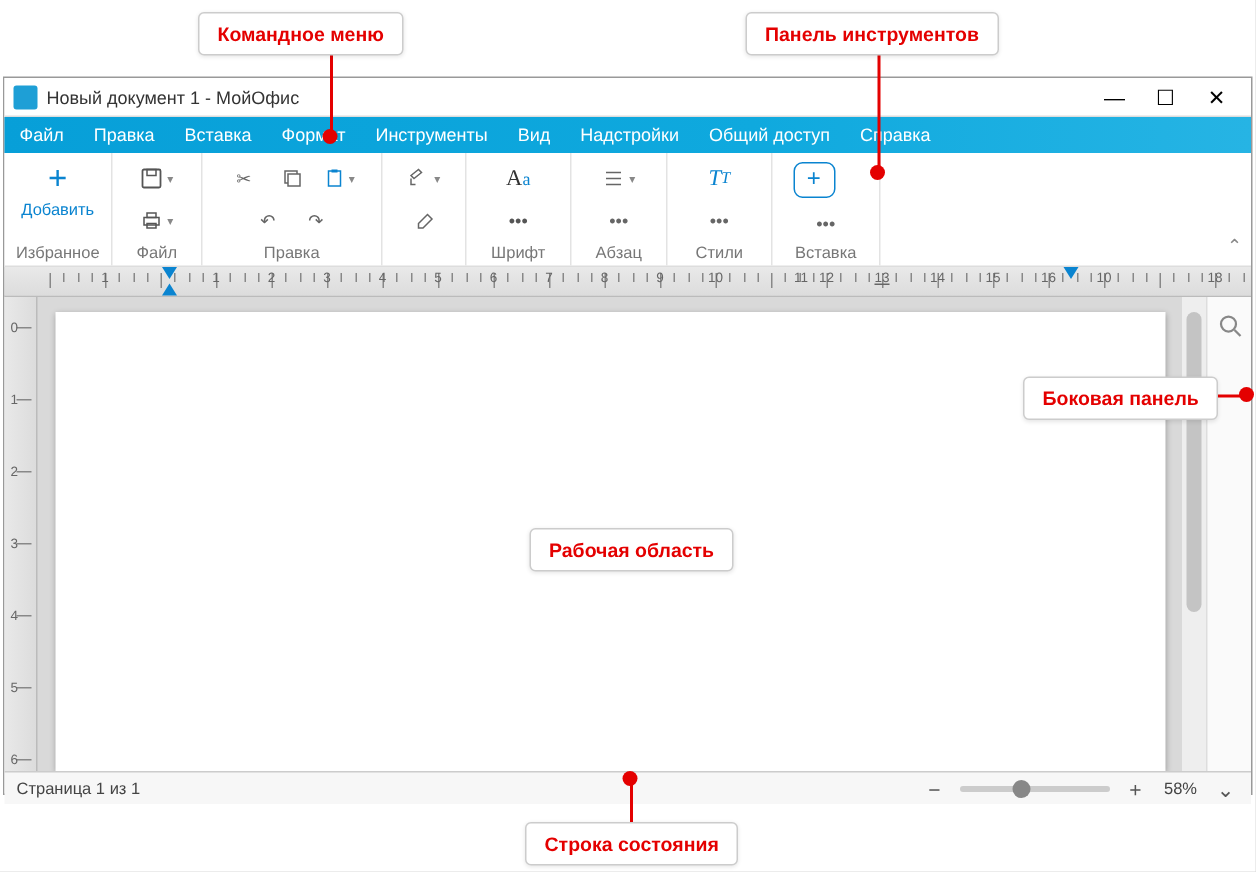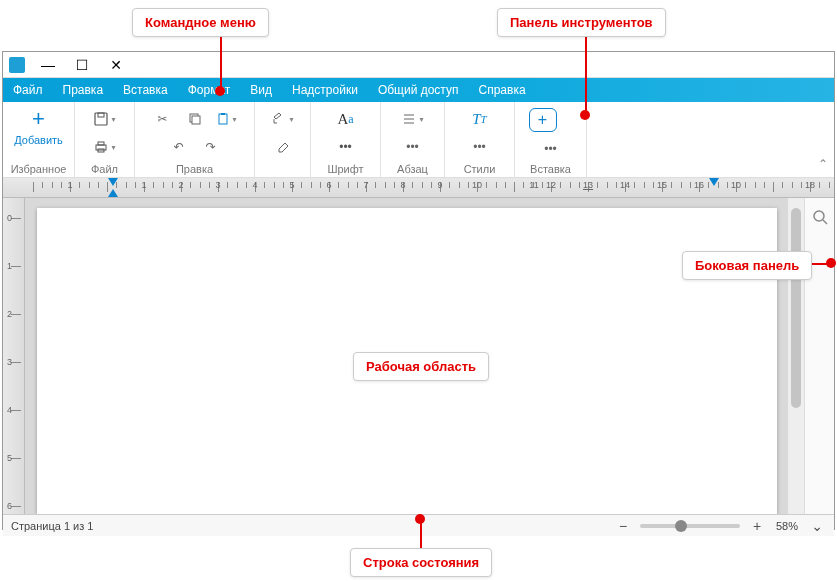--- a/index.html
+++ b/index.html
@@ -73,30 +73,32 @@
 <div class="callout-dot" style="top:258px; left:826px;"></div>
 
 <div class="callout" style="top:548px; left:350px;">Строка состояния</div>
 <div class="callout-line" style="top:520px; left:420px; width:2px; height:30px;"></div>
 <div class="callout-dot" style="top:514px; left:415px;"></div>
 
 <div class="app-window">
 
   <div class="titlebar">
     <div class="app-icon"></div>
+    <div class="title-text">Новый документ 1 - МойОфис</div>
     <div class="win-btn">—</div>
     <div class="win-btn">☐</div>
     <div class="win-btn">✕</div>
   </div>
 
   <div class="menubar">
     <div class="menu-item">Файл</div>
     <div class="menu-item">Правка</div>
     <div class="menu-item">Вставка</div>
     <div class="menu-item">Формат</div>
+    <div class="menu-item">Инструменты</div>
     <div class="menu-item">Вид</div>
     <div class="menu-item">Надстройки</div>
     <div class="menu-item">Общий доступ</div>
     <div class="menu-item">Справка</div>
   </div>
 
   <div class="toolbar">
     <div class="tool-group" style="width:72px;">
       <div class="add-btn">
         <div class="add-plus">+</div>

